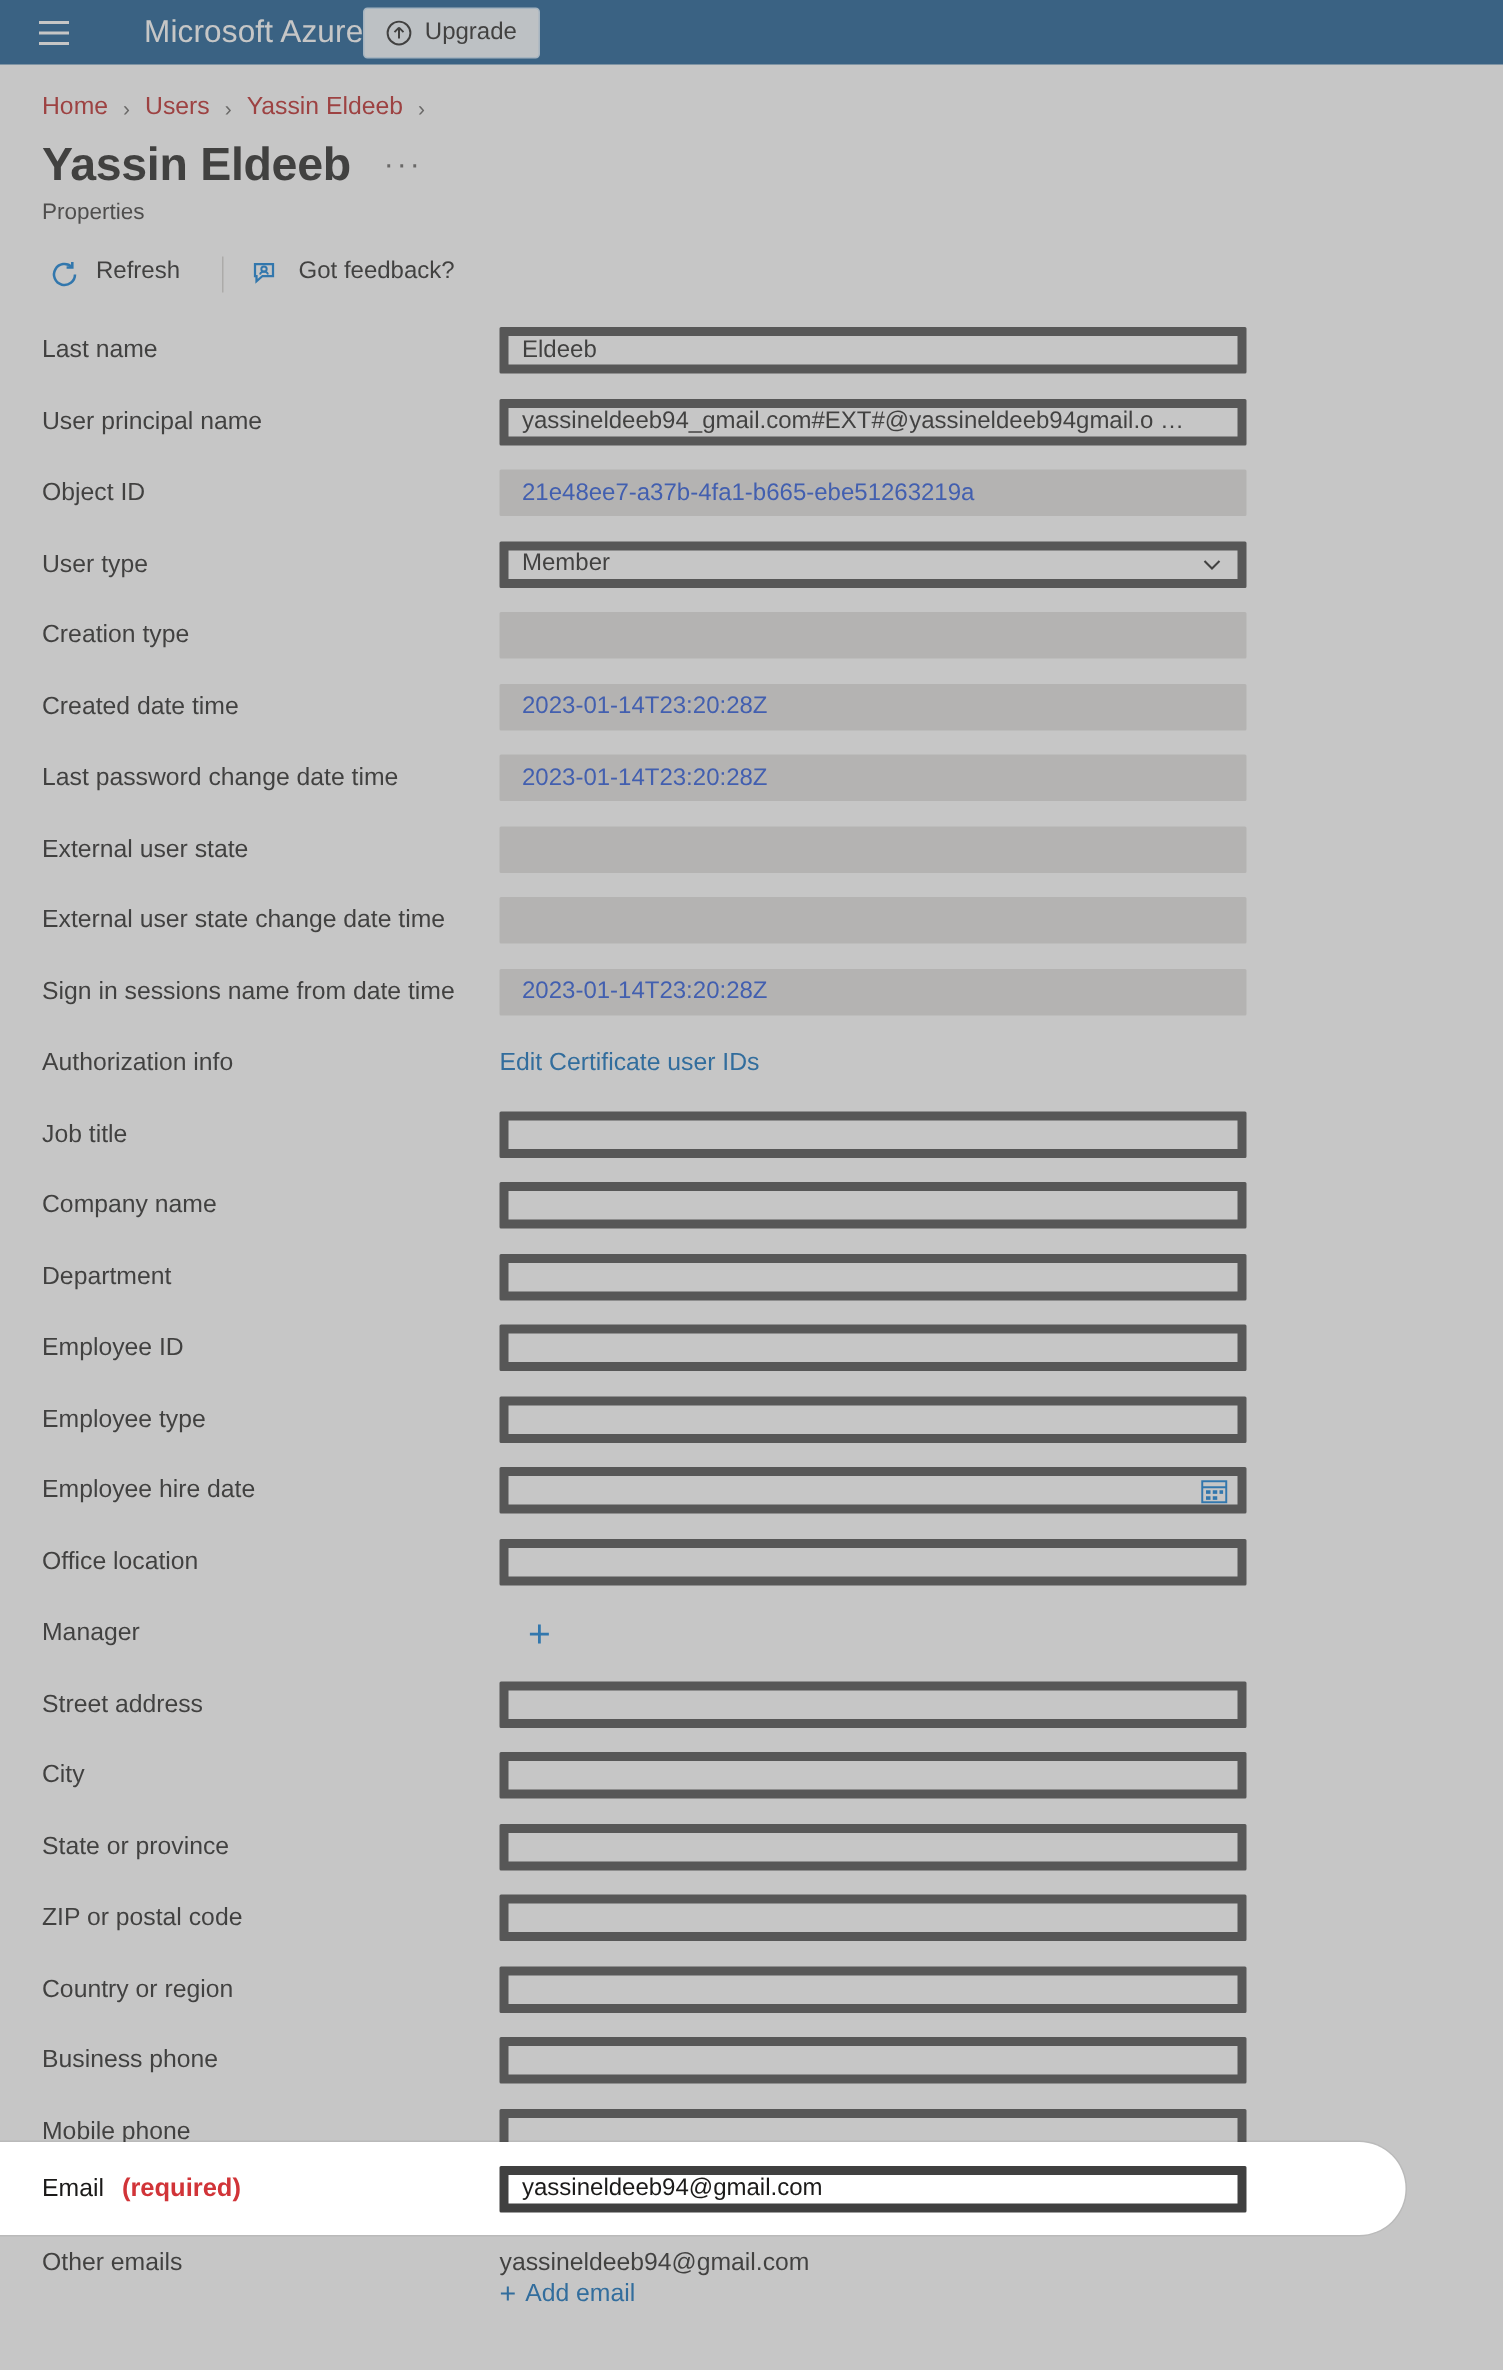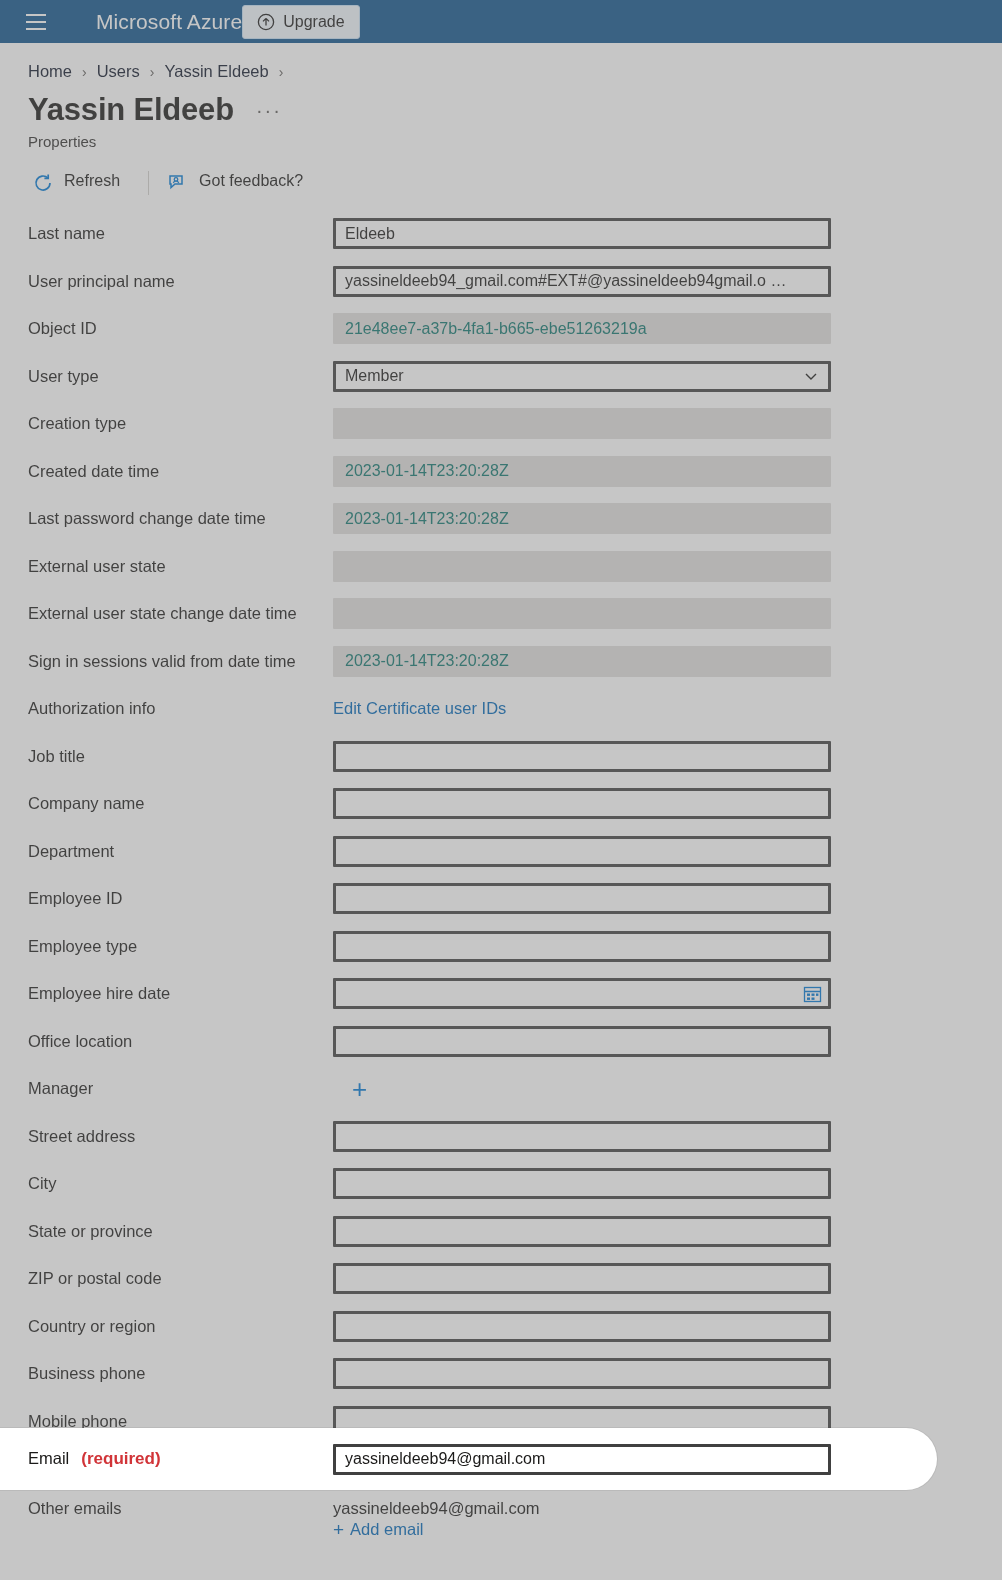--- a/index.html
+++ b/index.html
@@ -63,21 +63,21 @@
 
   
   .breadcrumb {
     display: flex;
     align-items: center;
     gap: 10px;
     padding: 19px 0 0 28px;
     font-size: 16.5px;
   }
   .breadcrumb a {
-    color: #0f172a;
+    color: #b91c1c;
     text-decoration: none;
     cursor: pointer;
   }
   .breadcrumb .sep {
     color: #605e5c;
     font-size: 14px;
   }
 
   
   .title-row {
@@ -142,36 +142,36 @@
   .row .label {
     width: 305px;
     flex: 0 0 305px;
     font-size: 16.5px;
     color: #1b1a19;
     white-space: nowrap;
   }
   .field {
     width: 498px;
     height: 31px;
-    border: 3px solid #404040;
+    border: 6px solid #404040;
     background: #ffffff;
     font-size: 16px;
     color: #1b1a19;
     padding: 0 9px;
     display: flex;
     align-items: center;
     font-family: "Liberation Sans", sans-serif;
     border-radius: 1px;
     white-space: nowrap;
     overflow: hidden;
   }
   .field.readonly {
     background: #e1dfdd;
     border-color: #e1dfdd;
-    color: #0f766e;
+    color: #1d4ed8;
   }
   .field.select {
     justify-content: space-between;
     cursor: pointer;
   }
   .field.hasicon { position: relative; padding-right: 34px; }
   .cal-ic {
     position: absolute;
     right: 5px; top: 50%;
     transform: translateY(-50%);
@@ -360,21 +360,21 @@
     <div class="label">External user state</div>
     <div class="field readonly"></div>
   </div>
 
   <div class="row">
     <div class="label">External user state change date time</div>
     <div class="field readonly"></div>
   </div>
 
   <div class="row">
-    <div class="label">Sign in sessions valid from date time</div>
+    <div class="label">Sign in sessions name from date time</div>
     <div class="field readonly">2023-01-14T23:20:28Z</div>
   </div>
 
   <div class="row">
     <div class="label">Authorization info</div>
     <div class="linktext">Edit Certificate user IDs</div>
   </div>
 
   <div class="row">
     <div class="label">Job title</div>

